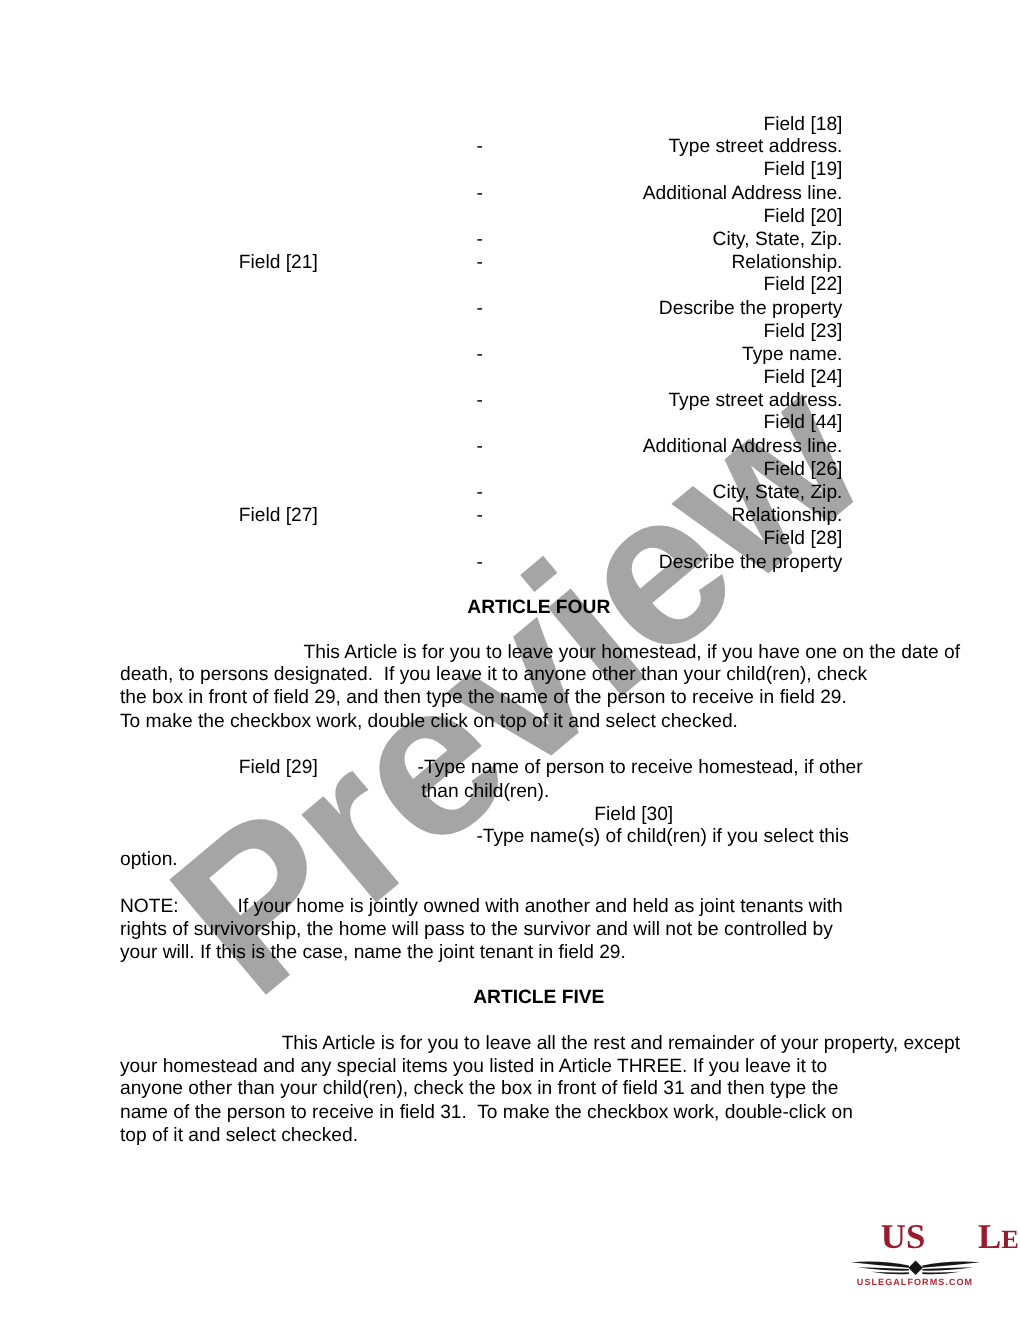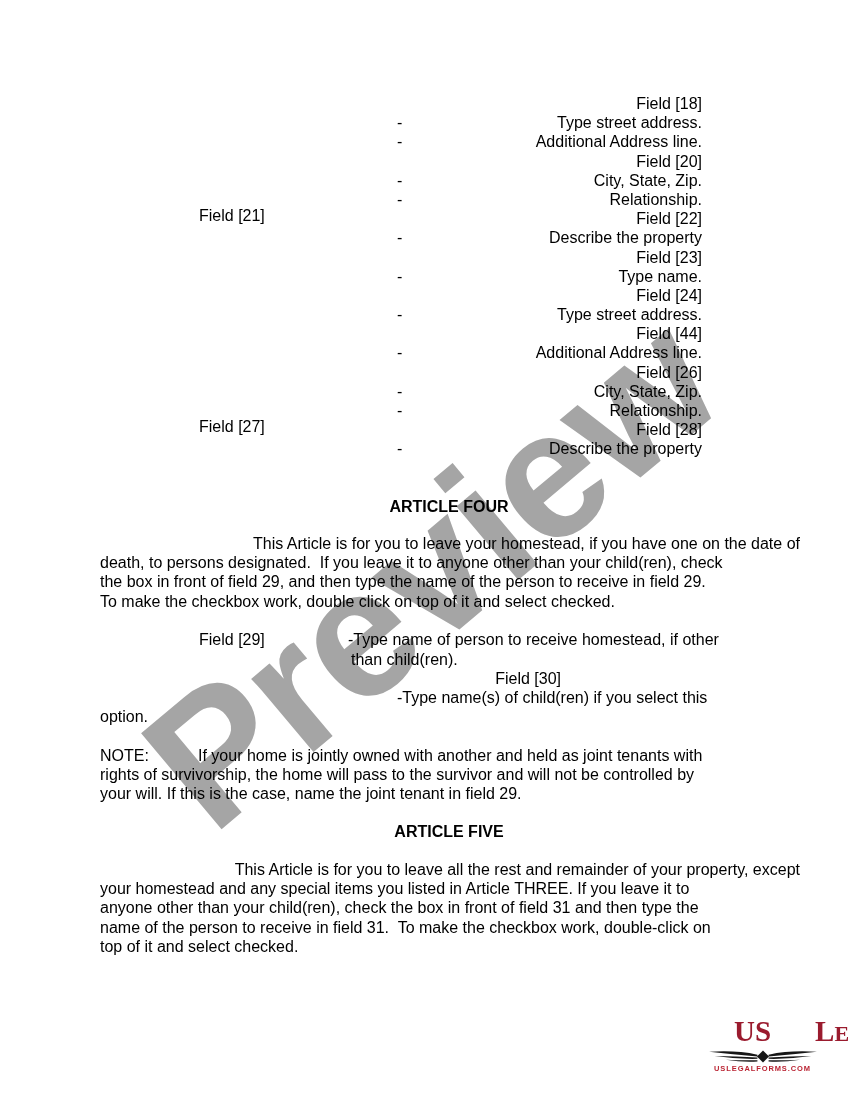--- a/index.html
+++ b/index.html
@@ -12,21 +12,21 @@
     position:absolute;left:430px;top:572px;z-index:1;
     transform:translate(-50%,-50%) rotate(-40deg);
     font-size:182px;font-weight:bold;white-space:nowrap;letter-spacing:-2px;
   }
   #content{z-index:2;}
   
   #field-list{position:absolute;left:0;top:94px;width:850px;}
   .frow{position:relative;height:19.2px;line-height:19.2px;}
   .at{position:absolute;white-space:pre;}
   .rt{position:absolute;right:148px;white-space:pre;}
-  .frow .lbl{left:199px;margin-top:16px;}
+  .frow .lbl{left:199px;}
   .frow .dash{left:397px;}
   
   .heading{position:absolute;left:0;width:850px;text-align:center;font-weight:bold;height:19px;line-height:19px;padding-left:24px;}
   
   .para{position:absolute;left:100px;width:700px;}
   .para .line{white-space:pre;line-height:19.2px;height:19.2px;}
   .para .indent{text-indent:50px;text-align:right;}
   
   .absrow{position:absolute;left:0;width:709px;height:19px;line-height:19px;}
   
@@ -45,20 +45,23 @@
 
 <div id="content" class="layer">
 
   <div id="field-list">
       <div class="frow">
         <span class="rt">Field [18]</span>
       </div>
       <div class="frow">
         <span class="at dash">-</span>
         <span class="rt">Type street address.</span>
+      </div>
+      <div class="frow">
+        <span class="rt">Field [19]</span>
       </div>
       <div class="frow">
         <span class="at dash">-</span>
         <span class="rt">Additional Address line.</span>
       </div>
       <div class="frow">
         <span class="rt">Field [20]</span>
       </div>
       <div class="frow">
         <span class="at dash">-</span>

